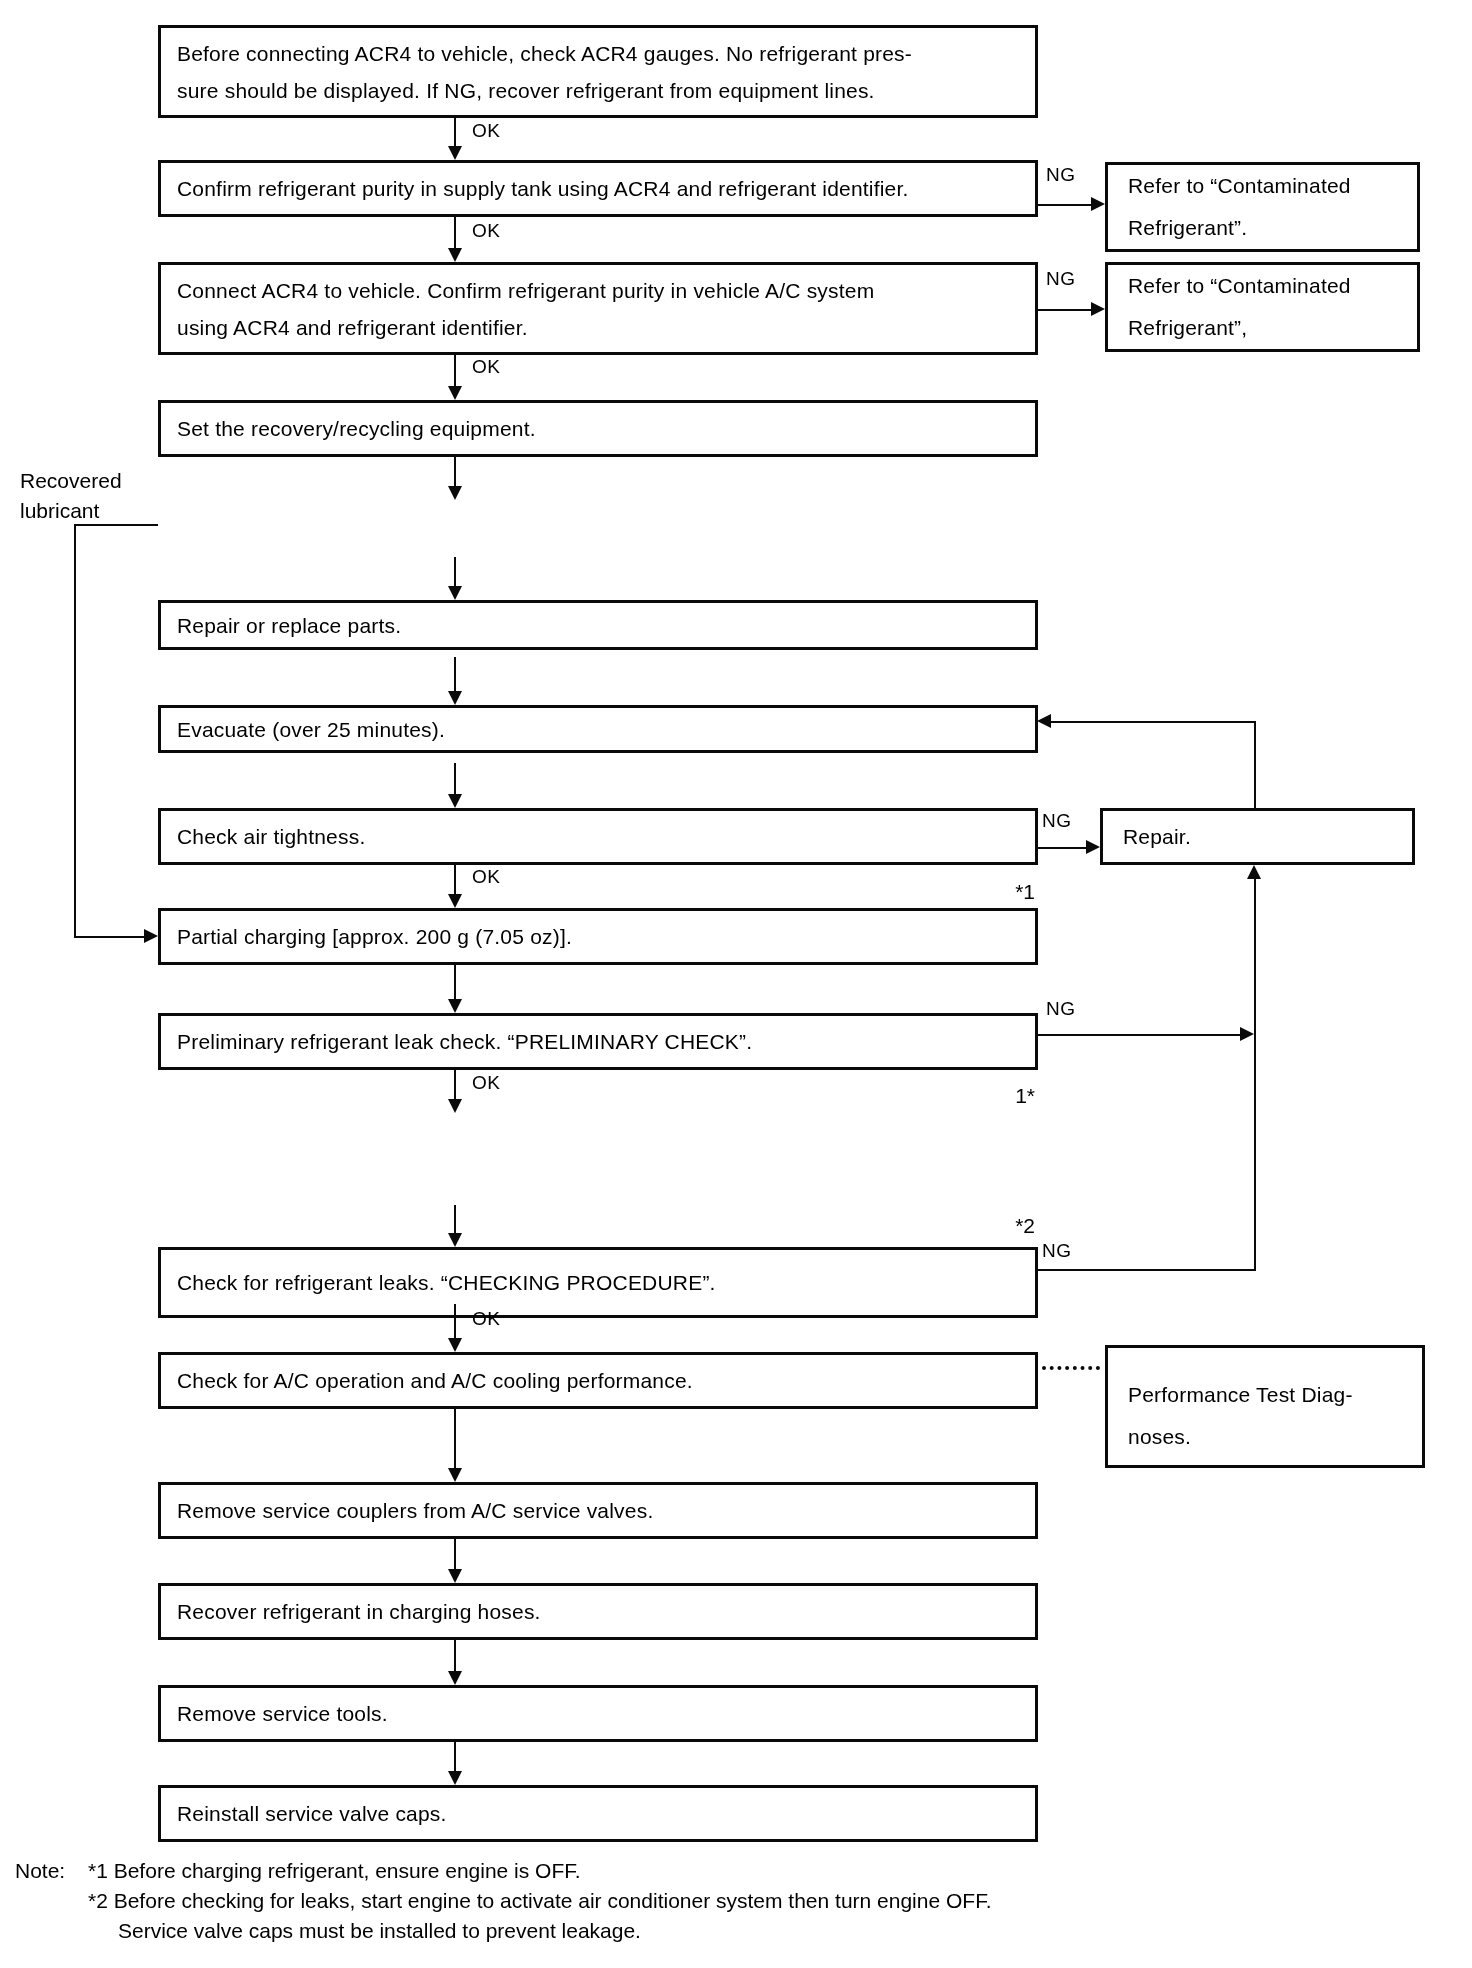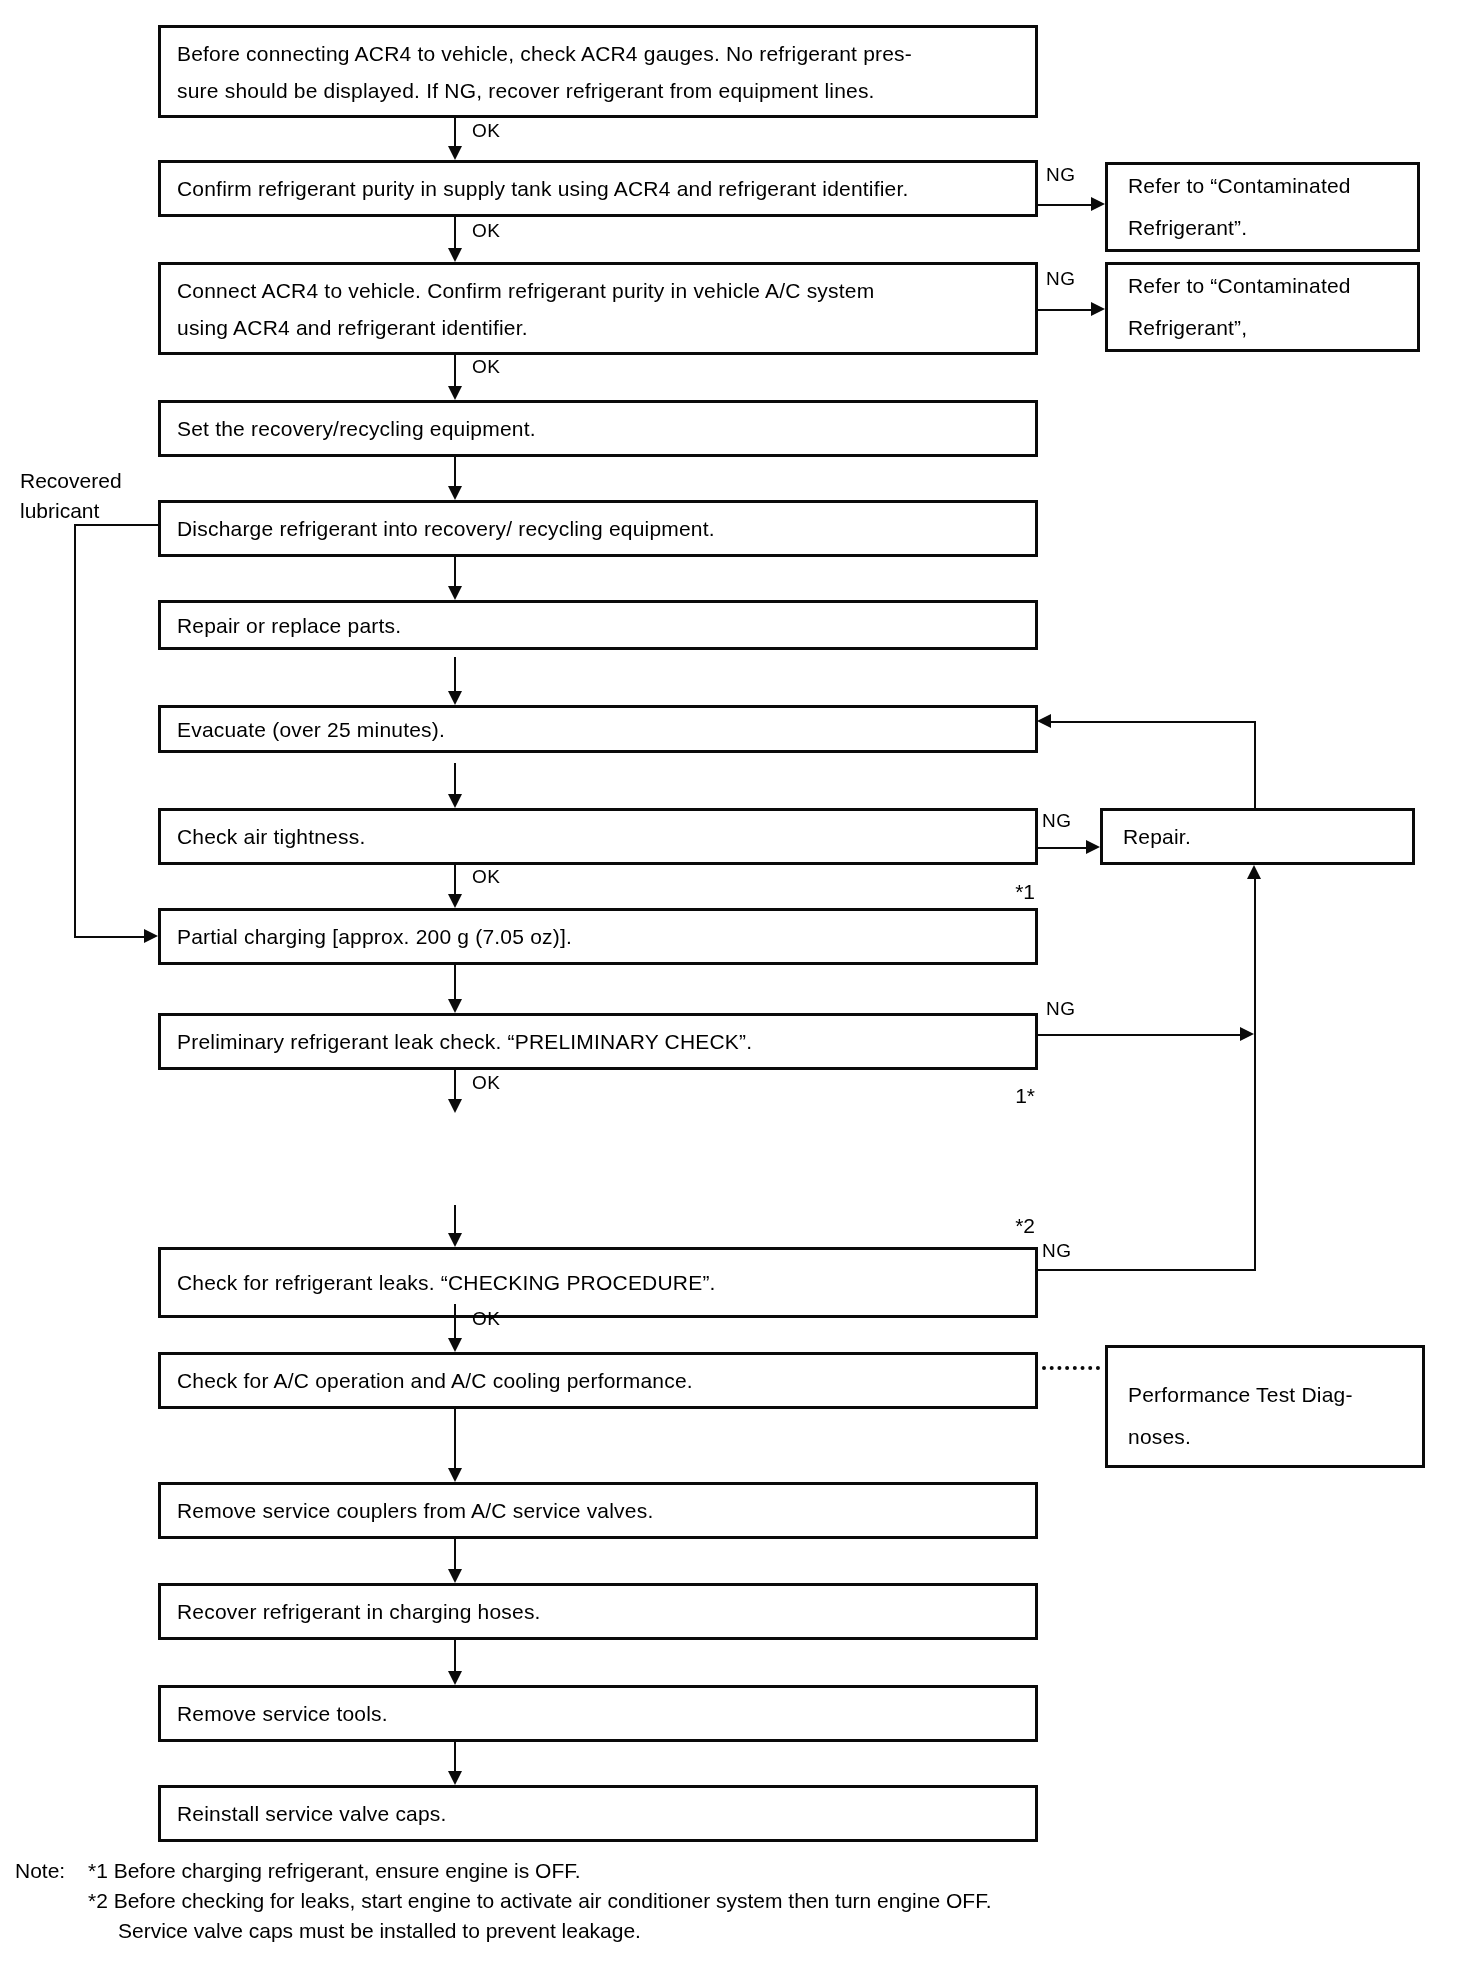--- a/index.html
+++ b/index.html
@@ -40,23 +40,20 @@
     </div>
   <div class="pbox" style="left:158px;top:160px;width:880px;height:57px">
       <span class="txt">Confirm refrigerant purity in supply tank using ACR4 and refrigerant identifier.</span>
     </div>
   <div class="pbox" style="left:158px;top:262px;width:880px;height:93px">
       <span class="txt">Connect ACR4 to vehicle. Confirm refrigerant purity in vehicle A/C system
 using ACR4 and refrigerant identifier.</span>
     </div>
   <div class="pbox" style="left:158px;top:400px;width:880px;height:57px">
       <span class="txt">Set the recovery/recycling equipment.</span>
-    </div>
-  <div class="pbox" style="left:158px;top:500px;width:880px;height:57px">
-      <span class="txt">Discharge refrigerant into recovery/ recycling equipment.</span>
     </div>
   <div class="pbox" style="left:158px;top:600px;width:880px;height:50px">
       <span class="txt">Repair or replace parts.</span>
     </div>
   <div class="pbox" style="left:158px;top:705px;width:880px;height:48px">
       <span class="txt">Evacuate (over 25 minutes).</span>
     </div>
   <div class="pbox" style="left:158px;top:808px;width:880px;height:57px">
       <span class="txt">Check air tightness.</span>
     </div>

